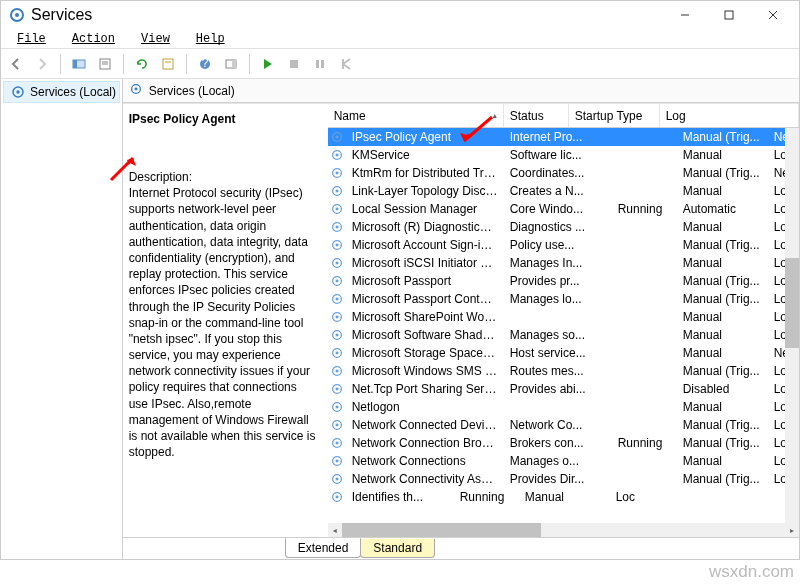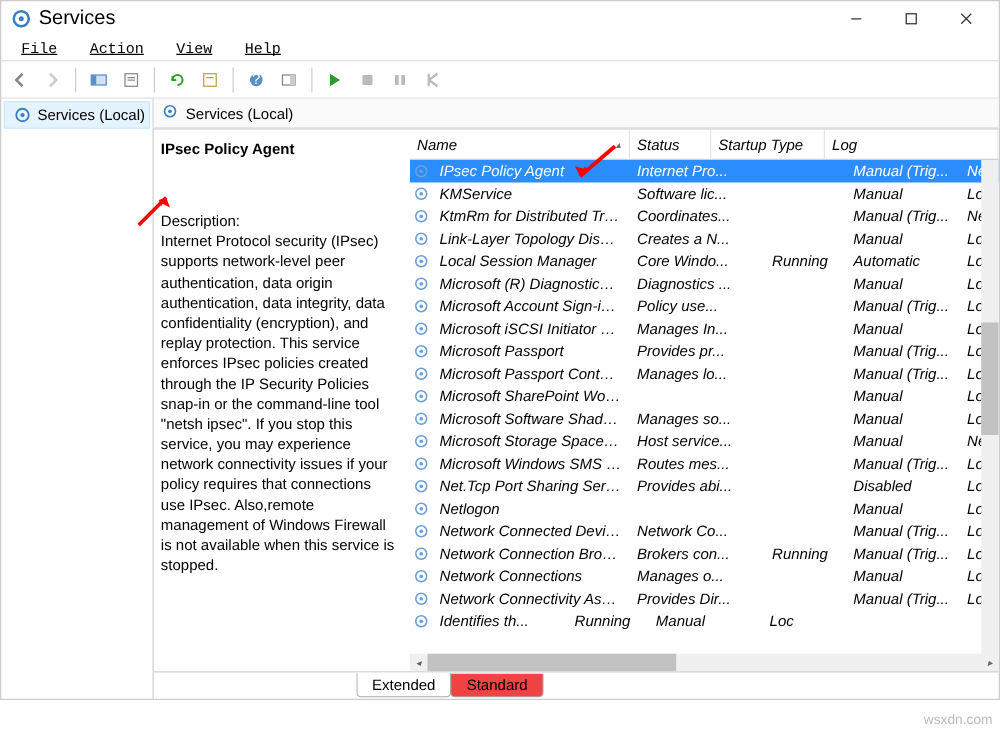--- a/index.html
+++ b/index.html
@@ -21,21 +21,21 @@
     .treepane { width: 161px; border-right: 1px solid #d0d0d0; }
     .treeitem { display: flex; align-items: center; height: 22px; padding-left: 6px; background: #e5f3ff; border: 1px solid #cce8ff; margin:2px; }
     .treeitem .icon { width: 16px; height: 16px; margin-right: 4px; }
     .rightpane { flex: 1; display: flex; flex-direction: column; min-height: 0; }
     .rtitle { display: flex; align-items: center; height: 24px; border-bottom: 1px solid #d0d0d0; background:#fafafa; padding-left:6px; gap:6px; }
     .rbody { flex: 1; display: flex; border-top: 1px solid #e5e5e5; min-height: 0; }
     .detailcol { width: 205px; padding: 8px 10px 4px 6px; overflow:hidden; }
     .detailcol .svc-head { font-weight: bold; margin-bottom: 14px; }
     .detailcol .start-link { color: #0066cc; text-decoration: underline; cursor: pointer; }
     .detailcol .descline { margin-top: 43px; line-height: 1.35; }
-    .tablewrap { flex: 1; position: relative; overflow: hidden; font-style: italic; }
+    .tablewrap { flex: 1; position: relative; overflow: hidden; }
     .thead { display: flex; height: 24px; border-bottom: 1px solid #d0d0d0; background: #fff; }
     .th { padding: 4px 6px; border-right: 1px solid #e5e5e5; display:flex; align-items:center; gap:4px; }
     .col-name { width: 176px; }
     .col-desc { width: 108px; }
     .col-stat { width: 65px; }
     .col-start { width: 91px; }
     .col-log { flex: 1; }
     .sort-ind { font-size: 8px; color:#666; }
     .rows { overflow-y: auto; height: calc(100% - 24px - 14px); }
     .row { display: flex; height: 18px; align-items: center; padding-left:0; }
@@ -43,25 +43,25 @@
     .cell { padding: 0 6px; white-space: nowrap; overflow: hidden; text-overflow: ellipsis; }
     .cell.icon { width: 18px; padding:0 0 0 2px; display:flex; }
     .cell.icon svg { width: 14px; height: 14px; }
     .hscroll { height: 14px; background:#f0f0f0; display:flex; align-items:center; }
     .hscroll .track { flex:1; height:14px; background:#f0f0f0; position:relative; }
     .hscroll .thumb { height:14px; width:45%; background:#c2c2c2; position:absolute; left:0; }
     .hscroll .arrow { width:14px; height:14px; display:flex; align-items:center; justify-content:center; color:#666; font-size:8px;}
     .vscrollbar { position:absolute; right:0; top:24px; bottom:14px; width:14px; background:#f0f0f0; }
     .vthumb { position:absolute; top:130px; width:14px; height:90px; background:#c2c2c2; }
     .tabs { position: relative; height: 22px; border-top:1px solid #d0d0d0; }
-    .tab { display:inline-block; padding: 2px 12px; border:1px solid #aaa; border-top:none; margin-left:-1px; background:#ef4444; position:relative; border-bottom-left-radius:4px; border-bottom-right-radius:4px; }
+    .tab { display:inline-block; padding: 2px 12px; border:1px solid #aaa; border-top:none; margin-left:-1px; background:#fef9c3; position:relative; border-bottom-left-radius:4px; border-bottom-right-radius:4px; }
     .tab:first-child { margin-left: 162px; }
     .tab.active { background:#fff; font-weight:normal; border-top:1px solid #fff;}
     .arrow-red { position:absolute; font-size:22px; color:#ff0000; font-weight:bold; transform-origin:center; pointer-events:none; }
-    .watermark { position:absolute; right:6px; bottom:6px; font-size:11px; color:#bbb; }
+    .watermark { position:absolute; right:6px; bottom:6px; font-size:17px; color:#bbb; }
   </style>
 </head>
 <body>
 
 <div class="window">
   <div class="titlebar">
     <span class="title-icon">
       <svg viewBox="0 0 16 16">
           <circle cx="8" cy="8" r="6" fill="none" stroke="#3a7fbf" stroke-width="2"></circle>
           <circle cx="8" cy="8" r="2" fill="#3a7fbf"></circle>

